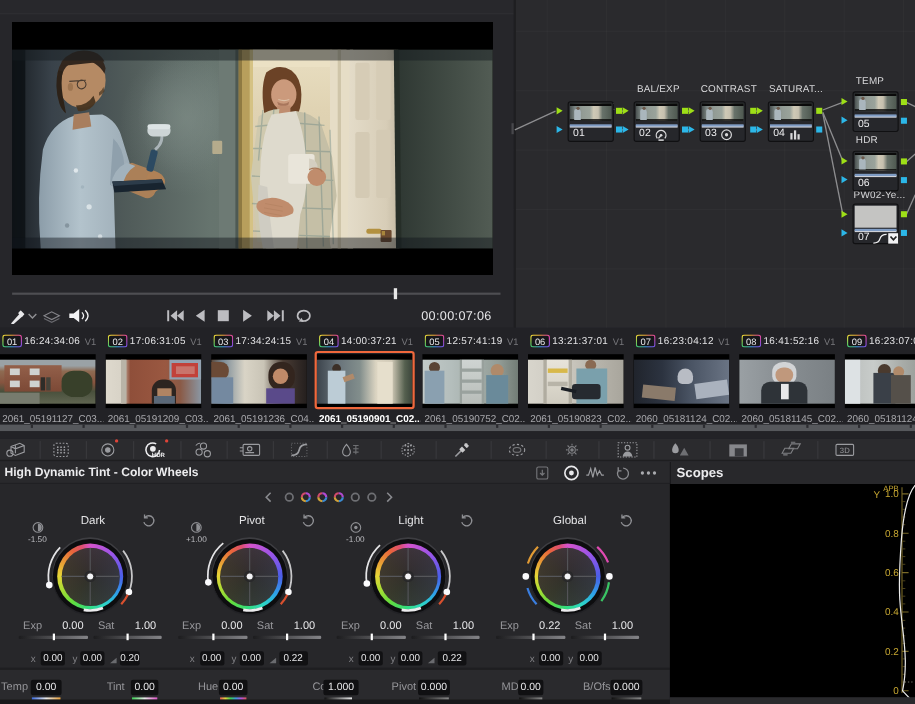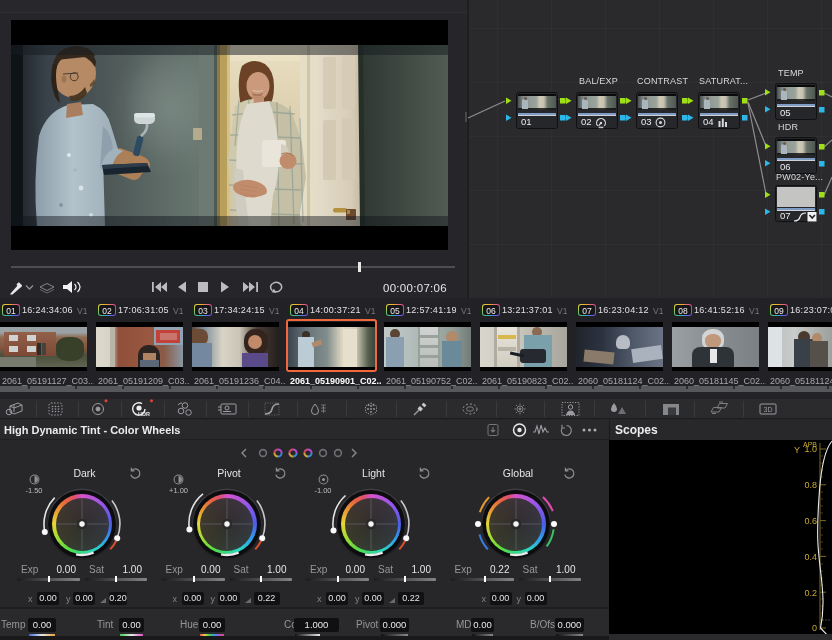--- a/index.html
+++ b/index.html
@@ -898,21 +898,21 @@
     <div class="blbl" style="left:1px;">Temp</div>
       <div class="bbox" style="left:28px;width:28px;">0.00</div>
     <div class="bgrad" style="left:29px;width:26px;background:linear-gradient(to right,#3a6ae0,#e8e8e8 50%,#e8a03a);"></div>
     <div class="blbl" style="left:97px;">Tint</div>
       <div class="bbox" style="left:119px;width:25px;">0.00</div>
     <div class="bgrad" style="left:120px;width:23px;background:linear-gradient(to right,#3ad052,#e8e8e8 50%,#e053c8);"></div>
     <div class="blbl" style="left:180px;">Hue</div>
       <div class="bbox" style="left:199px;width:26px;">0.00</div>
     <div class="bgrad" style="left:200px;width:24px;background:linear-gradient(to right,#e05353,#e8d43a,#3ad052,#3a9ae0,#b053e0,#e05353);"></div>
     <div class="blbl" style="left:284px;">Cont</div>
-      <div class="bbox" style="left:294px;width:45px;">1.000</div>
+      <div class="bbox" style="left:294px;width:32px;">1.000</div>
     <div class="bgrad" style="left:295px;width:25px;background:linear-gradient(to right,#111,#e8e8e8);"></div>
     <div class="blbl" style="left:356px;">Pivot</div>
       <div class="bbox" style="left:380px;width:29px;">0.000</div>
     <div class="bgrad" style="left:381px;width:27px;background:linear-gradient(to right,#111,#888);"></div>
     <div class="blbl" style="left:456px;">MD</div>
       <div class="bbox" style="left:471px;width:23px;">0.00</div>
     <div class="bgrad" style="left:472px;width:21px;background:linear-gradient(to right,#111,#888);"></div>
     <div class="blbl" style="left:530px;">B/Ofs</div>
       <div class="bbox" style="left:555px;width:29px;">0.000</div>
     <div class="bgrad" style="left:556px;width:27px;background:linear-gradient(to right,#111,#888);"></div>

